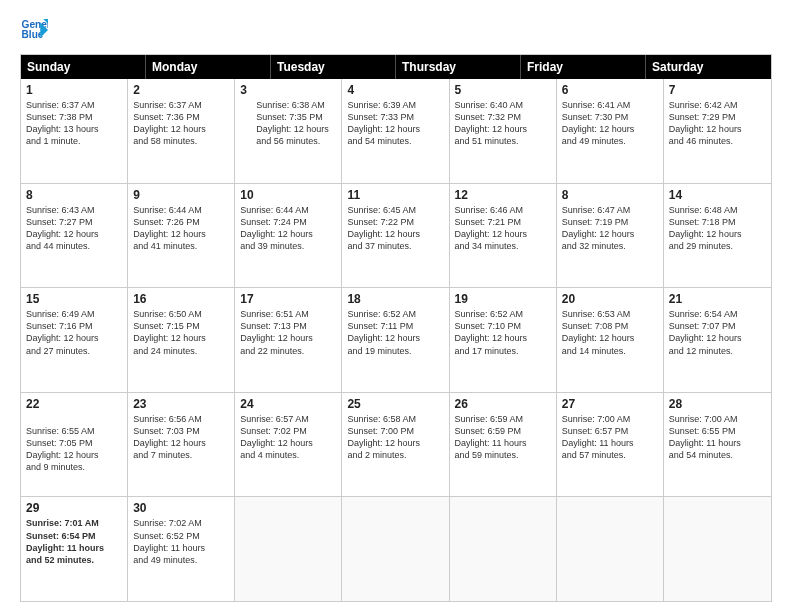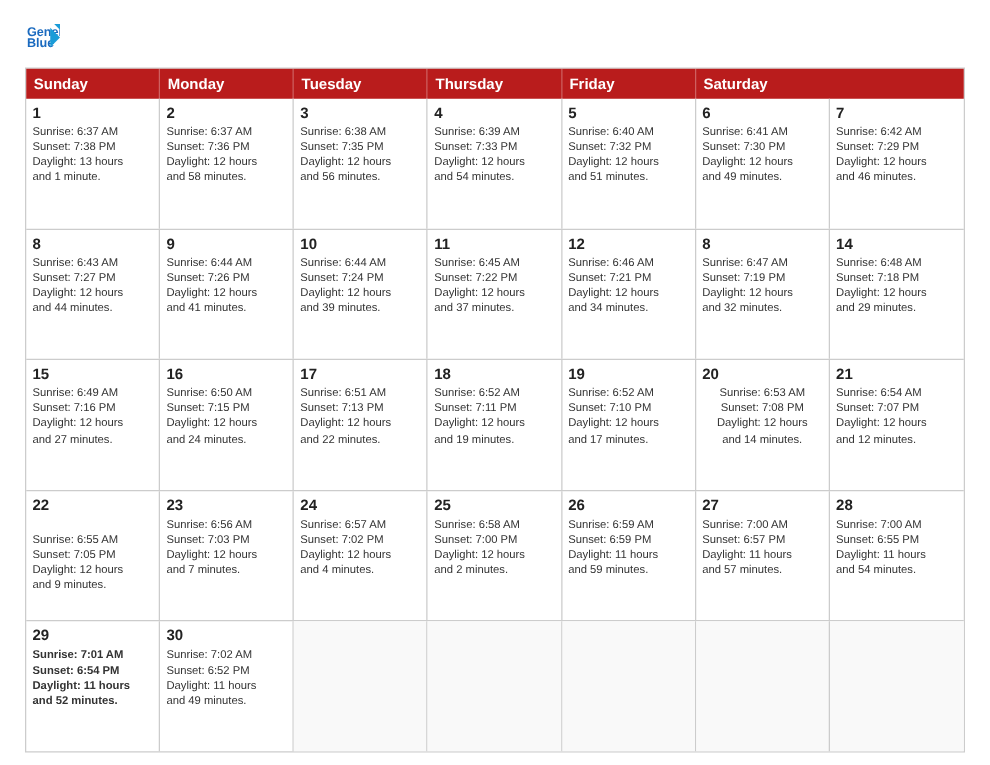--- a/index.html
+++ b/index.html
@@ -46,22 +46,22 @@
       color: #444;
     }
     .calendar {
       flex: 1;
       display: flex;
       flex-direction: column;
       border: 1px solid #ccc;
     }
     .cal-header {
       display: grid;
-      grid-template-columns: repeat(7, 1fr);
-      background: #b91c1c;
+      grid-template-columns: repeat(6, 1fr);
+      background: #000000;
     }
     .cal-header-cell {
       color: #fff;
       font-size: 12px;
       font-weight: bold;
       padding: 5px 6px;
       text-align: left;
       border-right: 1px solid rgba(255,255,255,0.3);
     }
     .cal-header-cell:last-child { border-right: none; }
@@ -143,21 +143,21 @@
           </div>
           <div class="cal-cell">
             <span class="day-num">2</span>
             <div class="cell-text" style="white-space: pre-line;">Sunrise: 6:37 AM
 Sunset: 7:36 PM
 Daylight: 12 hours
 and 58 minutes.</div>
           </div>
           <div class="cal-cell">
             <span class="day-num">3</span>
-            <div class="cell-text" style="white-space: pre-line;">Sunrise: 6:38 AM
+            <div class="cell-text" style="white-space: pre-line; margin-left: 16px;">Sunrise: 6:38 AM
 Sunset: 7:35 PM
 Daylight: 12 hours
 and 56 minutes.</div>
           </div>
           <div class="cal-cell">
             <span class="day-num">4</span>
             <div class="cell-text" style="white-space: pre-line;">Sunrise: 6:39 AM
 Sunset: 7:33 PM
 Daylight: 12 hours
 and 54 minutes.</div>
@@ -266,21 +266,21 @@
           </div>
           <div class="cal-cell">
             <span class="day-num">19</span>
             <div class="cell-text" style="white-space: pre-line;">Sunrise: 6:52 AM
 Sunset: 7:10 PM
 Daylight: 12 hours
 and 17 minutes.</div>
           </div>
           <div class="cal-cell">
             <span class="day-num">20</span>
-            <div class="cell-text" style="white-space: pre-line; text-align: center;">Sunrise: 6:53 AM
+            <div class="cell-text" style="white-space: pre-line;">Sunrise: 6:53 AM
 Sunset: 7:08 PM
 Daylight: 12 hours
 and 14 minutes.</div>
           </div>
           <div class="cal-cell">
             <span class="day-num">21</span>
             <div class="cell-text" style="white-space: pre-line;">Sunrise: 6:54 AM
 Sunset: 7:07 PM
 Daylight: 12 hours
 and 12 minutes.</div>

